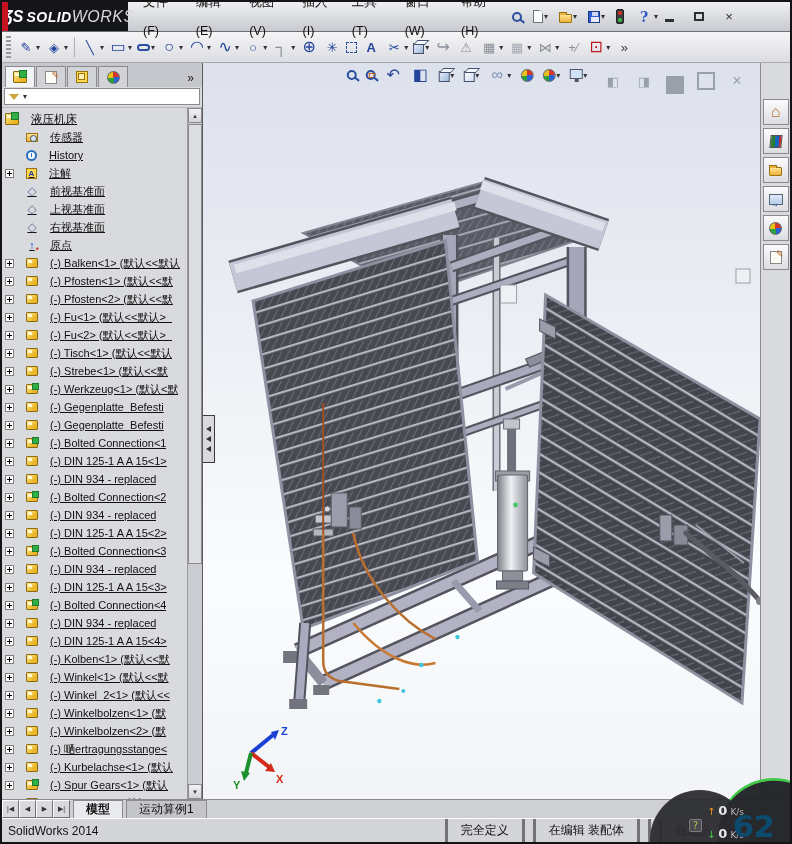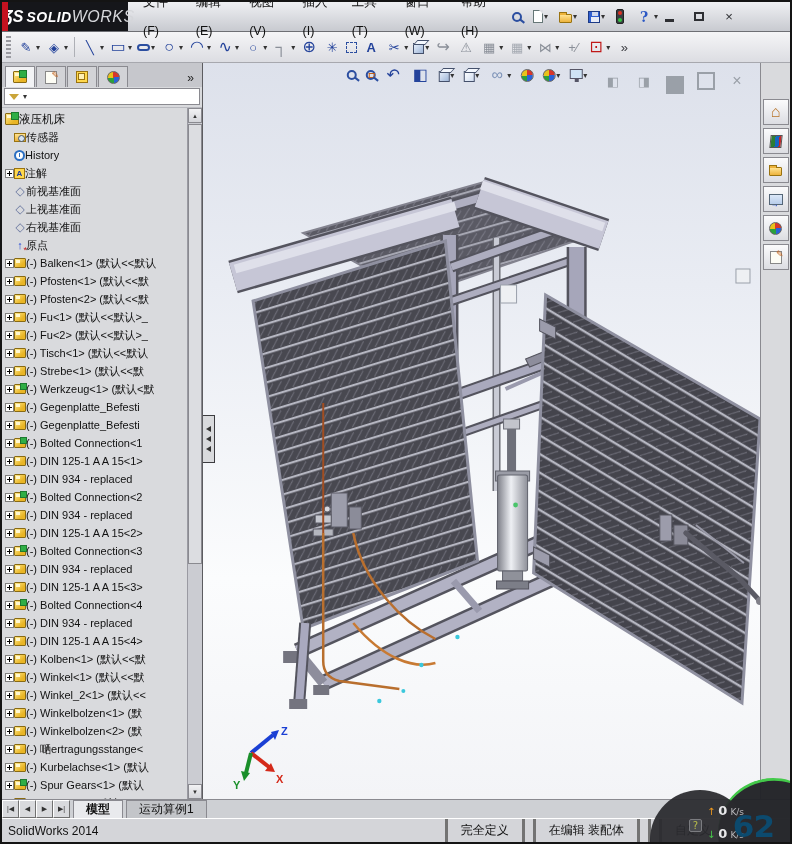--- a/index.html
+++ b/index.html
@@ -75,21 +75,21 @@
   
   .lpanel{width:201px;flex:none;background:#d9dadd;border-right:1px solid #5c5c60;display:flex;flex-direction:column;}
   .ltabs{height:24px;flex:none;display:flex;align-items:flex-end;background:#c6c7cc;padding:2px 3px 0;gap:1px;}
   .ltab{width:30px;height:21px;display:flex;align-items:center;justify-content:center;background:#d2d3d7;border:1px solid #8a8a90;border-bottom:none;}
   .ltab.active{background:#f2f3f5;}
   .ltab-sp{flex:1;}
   .lchev{font-size:12px;color:#222;padding:0 5px 2px 0;}
   .lfilter{height:21px;flex:none;padding:1px 2px;border-bottom:1px solid #b9bac0;}
   .lfilter-box{height:17px;background:#fff;border:1px solid #8a8a90;display:flex;align-items:center;padding:0 4px;gap:4px;}
   .tree{flex:1;position:relative;overflow:hidden;padding:2px 17px 0 3px;}
-  .trow{display:flex;align-items:center;gap:0;height:18px;font-size:11px;white-space:nowrap;overflow:hidden;}
+  .trow{display:flex;align-items:center;gap:12px;height:18px;font-size:11px;white-space:nowrap;overflow:hidden;text-decoration:underline;}
   .trow.root{font-size:11.5px;}
   .tlabel{overflow:hidden;text-overflow:clip;}
   .exp{width:9px;height:9px;flex:none;background:#fff;border:1px solid #808080;position:relative;}
   .exp::before{content:"";position:absolute;left:1px;top:3px;width:5px;height:1px;background:#000;}
   .exp.plus::after{content:"";position:absolute;left:3px;top:1px;width:1px;height:5px;background:#000;}
   .expsp{width:9px;flex:none;}
   .ticon{flex:none;display:inline-flex;align-items:center;justify-content:center;}
   .t-rooticon{width:14px;height:12px;background:linear-gradient(135deg,#ffe98c,#e9b525 70%);border:1px solid #8a6b12;border-radius:1px;position:relative;}
   .t-rooticon::before{content:"";position:absolute;right:-1px;top:-2px;width:6px;height:6px;background:#2fae45;border:1px solid #1d7a2f;}
   .t-rooticon::after{content:"";position:absolute;left:1px;top:1px;width:4px;height:3px;background:#fff8d0;}

